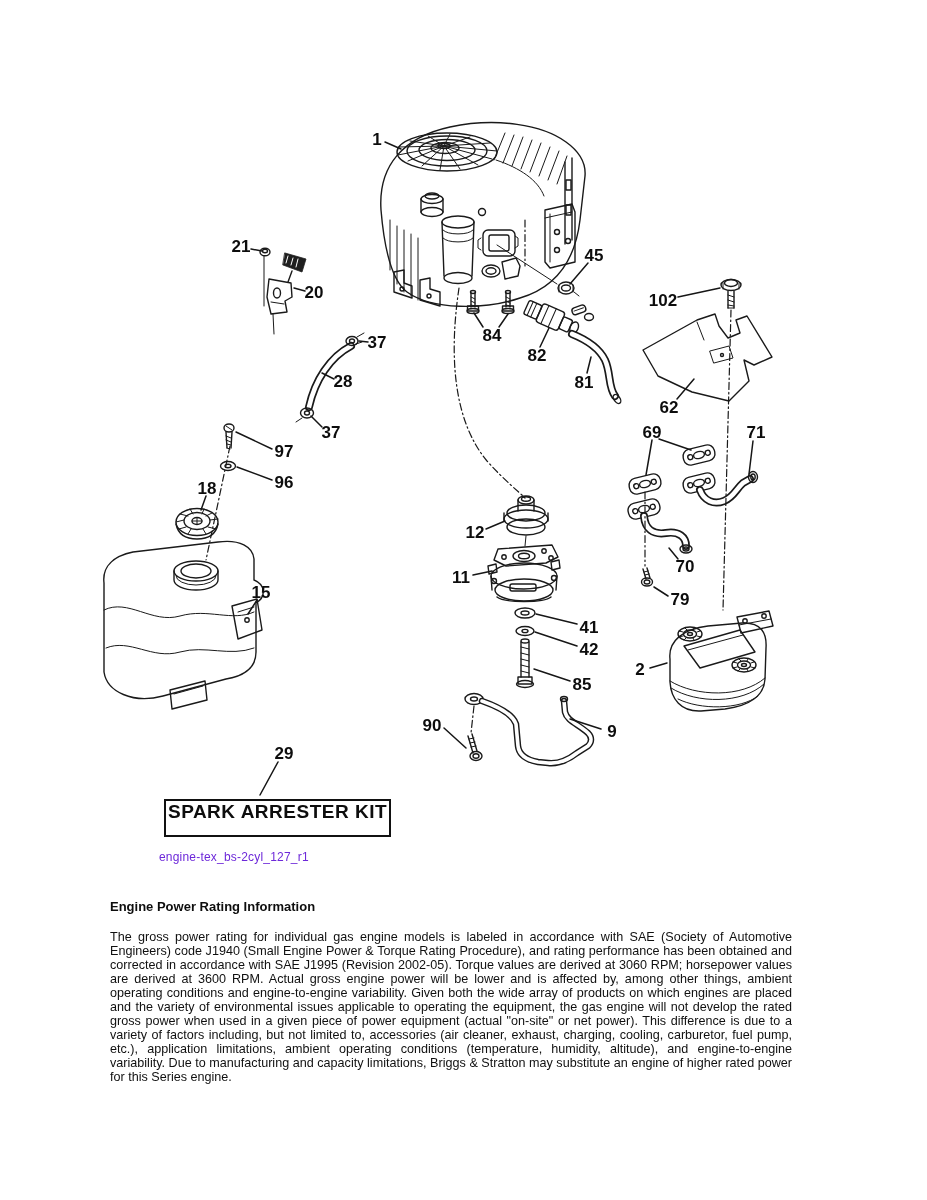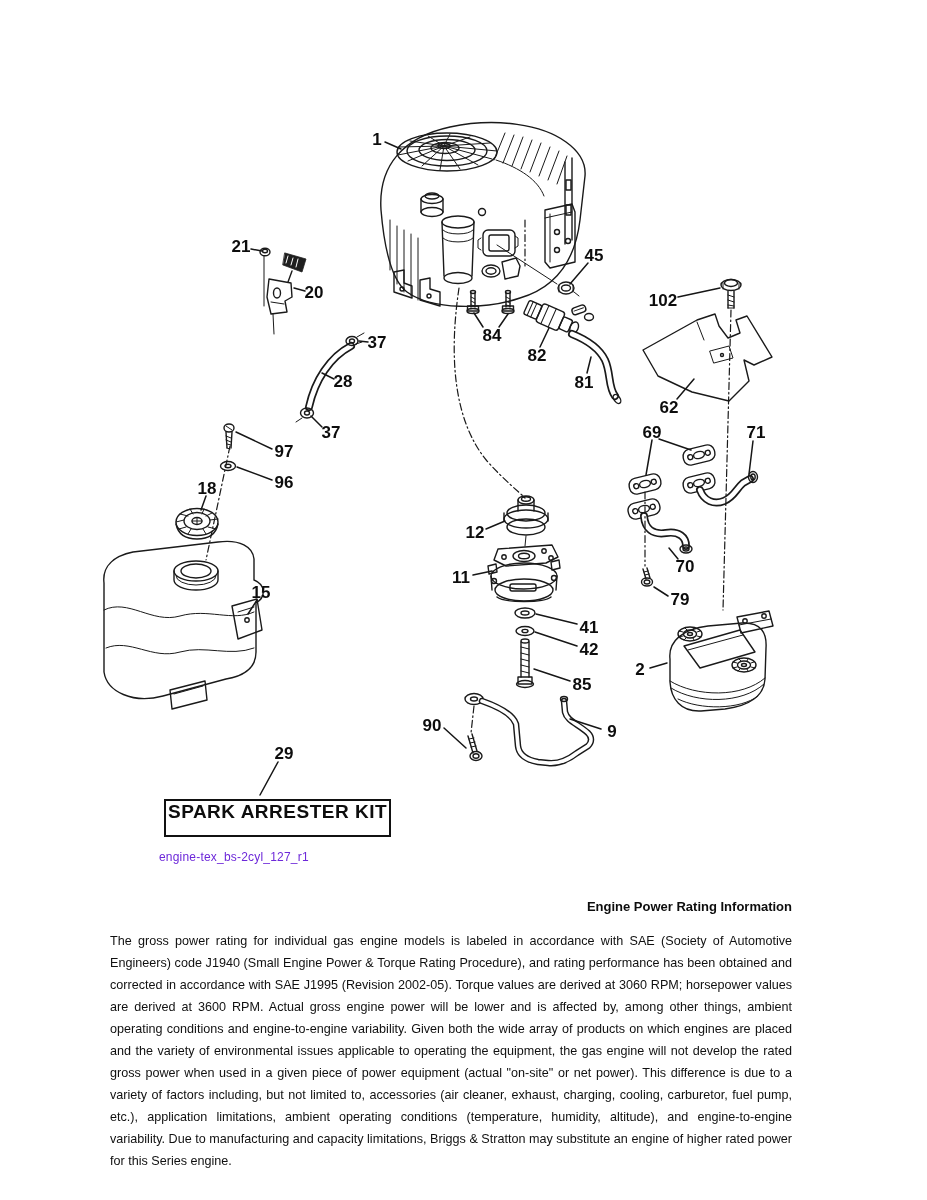--- a/index.html
+++ b/index.html
@@ -32,24 +32,24 @@
     display:flex;align-items:flex-start;justify-content:center;
     font-weight:bold;font-size:19px;letter-spacing:.5px;color:#0d0d0d;
     background:#fff;
   }
   .file-ref{
     position:absolute;left:159px;top:850px;
     font-size:12px;color:#6d28d9;letter-spacing:.2px;
   }
   .info{position:absolute;left:110px;top:899px;width:682px;}
   .info h2{
-    margin:0 0 16px 0;font-size:13px;font-weight:bold;color:#0d0d0d;text-align:right;
+    margin:0 0 16px 0;font-size:13px;font-weight:bold;color:#0d0d0d;
   }
   .info p{
-    margin:0;font-size:12.6px;line-height:22px;text-align:justify;
+    margin:0;font-size:12.6px;line-height:14px;text-align:justify;
     color:#101010;
   }
 </style>
 </head>
 <body>
 
 <div class="page">
 
   <svg id="illustration" class="layer" width="927" height="1200" viewBox="0 0 927 1200">
 

